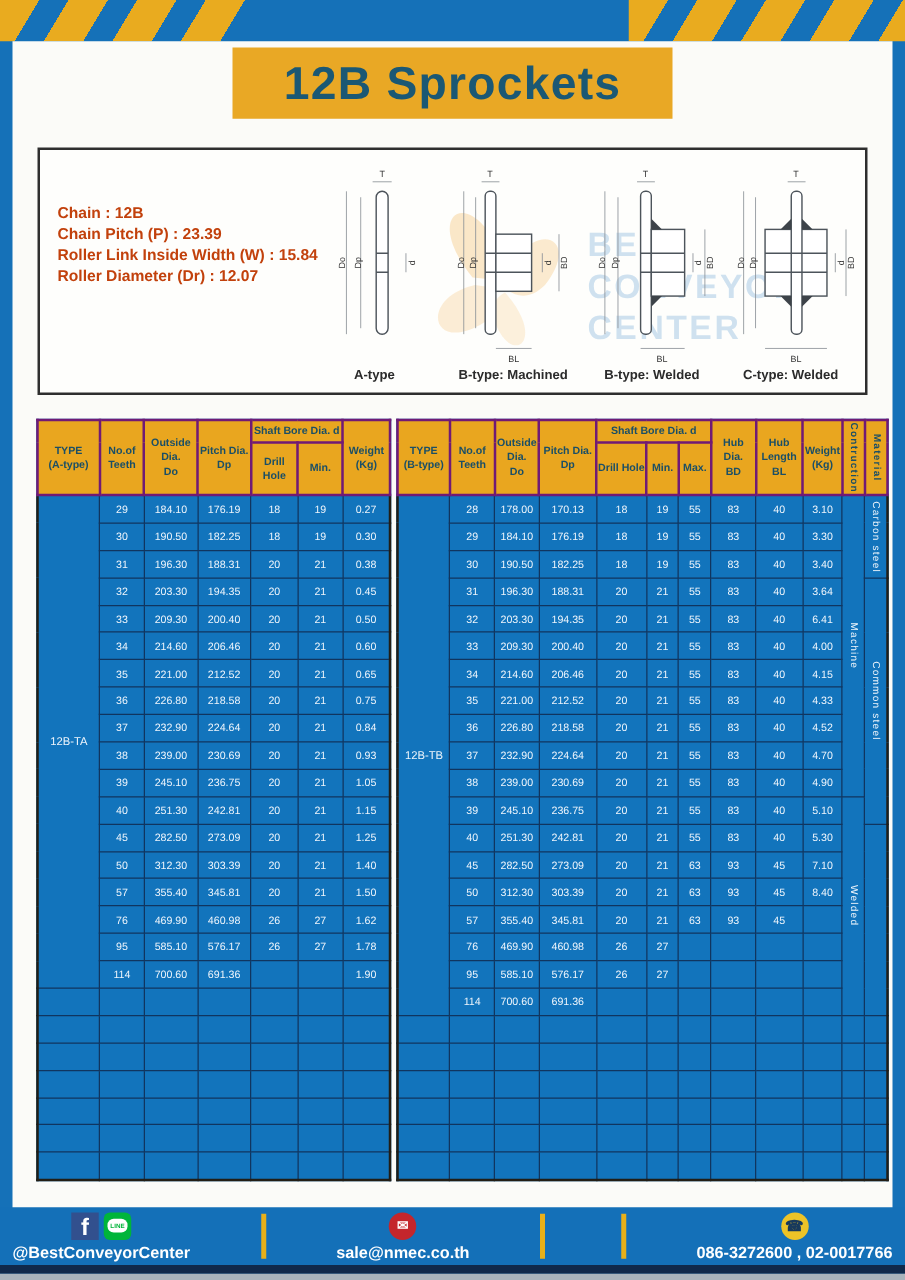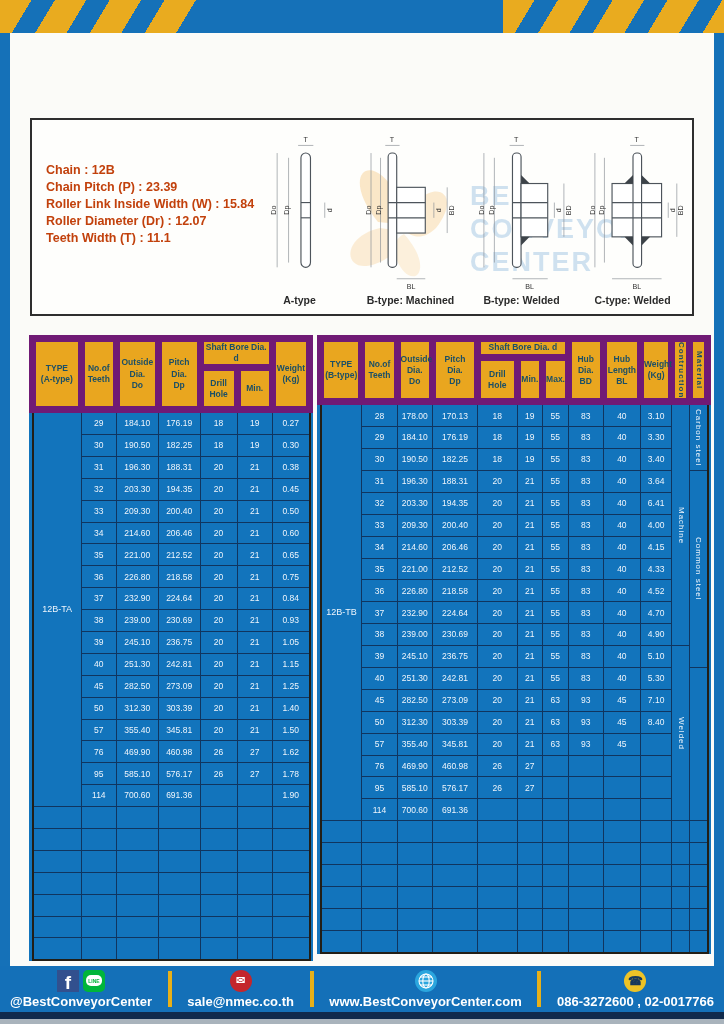--- a/index.html
+++ b/index.html
@@ -29,21 +29,21 @@
   .cap{font-size:10.5px;color:#2b2b2b;font-weight:bold;height:18px;}
   .dline{stroke:#8a9096;stroke-width:.7;}
   .shape{stroke:#4d545b;stroke-width:1.2;fill:#ffffff;}
   .weld{fill:#3d4349;stroke:none;}
   .dtxt{font-size:7.5px;fill:#333;font-family:"Liberation Sans",sans-serif;}
   
   .tbl{position:absolute;top:335px;border-collapse:collapse;table-layout:fixed;background:#1274bc;
        border:2px solid #221e16;}
   .tbl-a{left:29px;width:284px;}
   .tbl-b{left:317px;width:394px;}
-  .tbl th{background:#e9a61f;color:#1b4f66;border:7px solid #701a75;font-size:8.5px;font-weight:bold;
+  .tbl th{background:#e9a61f;color:#1b4f66;border:2px solid #701a75;font-size:8.5px;font-weight:bold;
           white-space:pre-line;padding:0;line-height:1.3;text-align:center;}
   .tbl td{border:1px solid #10355f;color:#eef5fc;font-size:8.5px;text-align:center;padding:0;
           height:20.9px;line-height:1;}
   .tbl thead tr.h1{height:18px;}
   .tbl thead tr.h2{height:42px;}
   td.group-cell{font-size:9px;}
   .vert{writing-mode:vertical-rl;text-orientation:mixed;letter-spacing:1px;}
   th.vert{font-size:8px;white-space:nowrap;}
   td.vert{font-size:8px;}
   .tbl-a col:nth-child(1){width:17.6%}.tbl-a col:nth-child(2){width:12.7%}
@@ -80,20 +80,23 @@
 </head>
 <body>
 
 <div class="page">
 
   <div class="stripes left"></div>
   <div class="stripes right"></div>
 
   <div class="content"></div>
 
+  <div class="banner">
+    <span class="t">12B Sprockets</span>
+  </div>
 
   <div class="info-box">
     <svg class="wm-fly" width="170" height="160" viewBox="0 0 170 160">
       <g fill="#f2a93b">
         <path d="M60 80 C20 30 55 8 78 52 C86 66 86 74 80 82 Z" opacity=".8"></path>
         <path d="M62 86 C18 96 26 140 66 118 C80 110 82 98 76 88 Z" opacity=".6"></path>
         <path d="M84 80 C110 30 148 48 118 86 C106 98 94 96 86 88 Z" opacity=".7"></path>
         <path d="M86 92 C120 130 92 152 78 116 C74 104 78 96 86 92 Z" opacity=".5"></path>
       </g>
     </svg>
@@ -101,21 +104,20 @@
       <div>BEST</div>
       <div>CONVEYOR</div>
       <div>CENTER</div>
     </div>
 
     <div class="specs">
       <div>Chain  :  12B</div>
       <div>Chain Pitch (P)  :  23.39</div>
       <div>Roller Link Inside Width (W) : 15.84</div>
       <div>Roller Diameter (Dr)  : 12.07</div>
-      <div>Teeth Width (T)  :  11.1</div>
     </div>
 
     <div class="diagrams">
 
       <div class="diagram">
         <svg viewBox="0 0 104 168">
           <line class="dline" x1="50" y1="12" x2="66" y2="12"></line>
           <text class="dtxt" x="58" y="8" text-anchor="middle">T</text>
           <line class="dline" x1="28" y1="20" x2="28" y2="140"></line>
           <text class="dtxt" transform="rotate(-90 24 80)" x="24" y="83" text-anchor="middle">Do</text>
@@ -802,34 +804,20 @@
         </div>
       </div>
       <span>@BestConveyorCenter</span>
     </div>
     <div class="fbar"></div>
     <div class="fsec">
       <div class="ic ic-mail">✉</div>
       <span>sale@nmec.co.th</span>
     </div>
     <div class="fbar"></div>
-    <div class="fsec">
-      <div class="ic ic-globe">
-        <svg width="18" height="18" viewBox="0 0 18 18">
-          <g stroke="#ffffff" stroke-width="1.1" fill="none">
-            <circle cx="9" cy="9" r="7"></circle>
-            <ellipse cx="9" cy="9" rx="3.2" ry="7"></ellipse>
-            <line x1="2" y1="9" x2="16" y2="9"></line>
-            <line x1="3" y1="5" x2="15" y2="5"></line>
-            <line x1="3" y1="13" x2="15" y2="13"></line>
-          </g>
-        </svg>
-      </div>
-      <span>www.BestConveyorCenter.com</span>
-    </div>
     <div class="fbar"></div>
     <div class="fsec">
       <div class="ic ic-phone">☎</div>
       <span>086-3272600 , 02-0017766</span>
     </div>
   </div>
 
   <div class="strip-navy"></div>
   <div class="strip-gray"></div>
 

